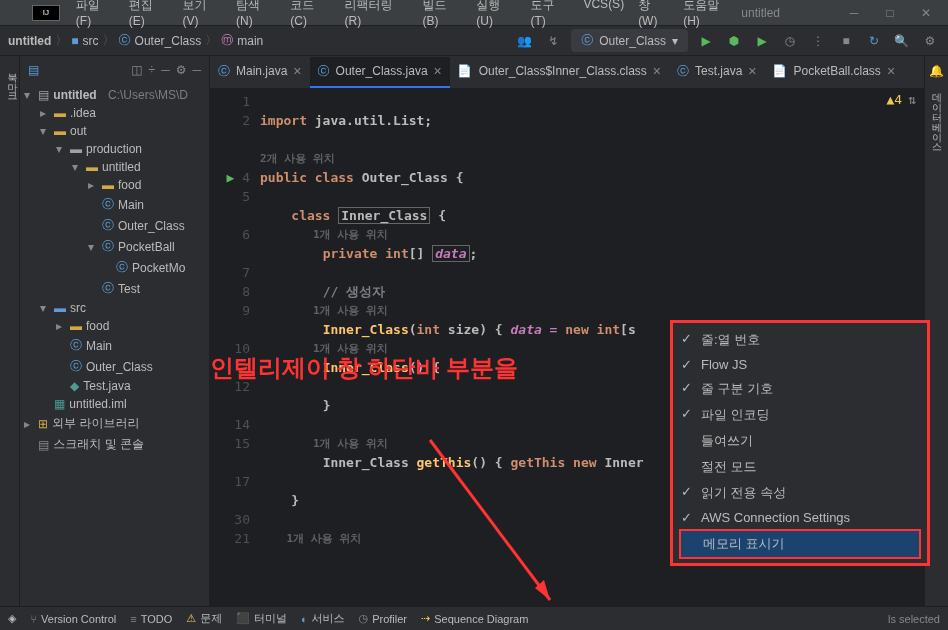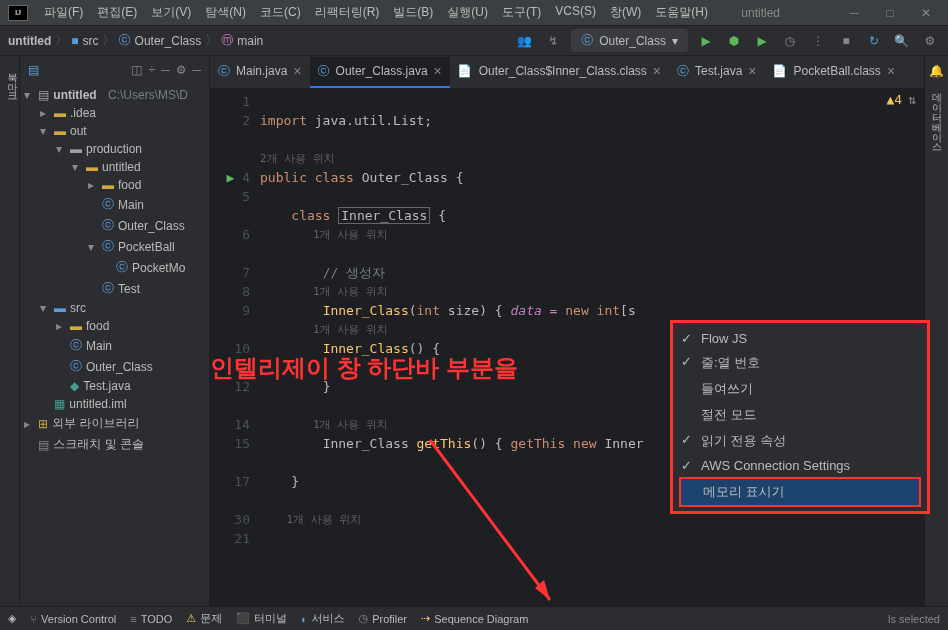--- a/index.html
+++ b/index.html
@@ -15,26 +15,26 @@
     }
     .titlebar {
       height: 26px;
       background: #3c3f41;
       display: flex;
       align-items: center;
       padding: 0 8px;
       border-bottom: 1px solid #1e1f22;
     }
     .titlebar-logo {
-      width: 20px; height: 16px;
+      width: 28px; height: 16px;
       background: #000;
       border: 1px solid #666;
       margin-right: 10px;
       display:flex;align-items:center;justify-content:center;
-      font-size:8px;color:#fff;
+      font-size:8px;color:#fff;margin-left:24px;
     }
     .menubar { display: flex; gap: 2px; }
     .menu-item { padding: 2px 6px; cursor: pointer; font-size: 12px; }
     .title-text { margin-left: auto; margin-right: 40px; color: #888; }
     .window-controls { display: flex; gap: 8px; margin-left: 20px; }
     .window-btn { width: 28px; height: 20px; display:flex; align-items:center; justify-content:center; color:#888; cursor:pointer; }
     
     .toolbar {
       height: 30px;
       background: #2b2d30;
@@ -65,21 +65,21 @@
     
     .editor-area { flex: 1; display: flex; flex-direction: column; background: #1e1f22; position:relative; }
     .editor-tabs { height: 32px; display: flex; align-items: center; background: #2b2d30; overflow:hidden; }
     .editor-tab { padding: 6px 8px; display:flex; align-items:center; gap:6px; cursor:pointer; font-size:12px; border-bottom:2px solid transparent; }
     .editor-tab.active { background: #1e1f22; border-bottom-color: #3574f0; }
     .tab-close { color: #888; font-size:14px; }
     .editor-content { flex:1; display:flex; background:#1e1f22; font-family: 'Consolas', monospace; font-size: 13px; position:relative; }
     .gutter { width: 50px; text-align: right; padding: 4px 10px 4px 4px; color: #4b5059; user-select:none; }
     .gutter div { height: 19px; line-height:19px; }
     .code { flex:1; padding: 4px 0; }
-    .code-line { height: 19px; line-height:19px; white-space:pre; }
+    .code-line { height: 19px; line-height:19px; white-space:pre;font-weight:bold; }
     .kw-orange { color: #cf8e6d; }
     .kw-purple { color: #c77dbb; font-style: italic; }
     .kw-box { border: 1px solid #666; padding: 0 2px; }
     .kw-gray { color: #7a7e85; }
     .kw-yellow { color: #ffc66d; }
     .usage-hint { color: #5f6265; font-size:11px; }
     .run-gutter { color: #5cb85c; }
     
     .annotation-red {
       position: absolute;
@@ -351,20 +351,21 @@
       </div>
       <div class="code">
         <div class="code-line"></div>
         <div class="code-line"><span class="kw-orange">import</span><span> java.util.List;</span></div>
         <div class="code-line"></div>
         <div class="code-line usage-hint">2개 사용 위치</div>
         <div class="code-line"><span class="kw-orange">public </span><span class="kw-orange">class</span><span> Outer_Class </span><span>{</span></div>
         <div class="code-line"></div>
         <div class="code-line">    <span class="kw-orange">class</span> <span class="kw-box">Inner_Class</span><span> {</span></div>
         <div class="code-line usage-hint">        <span>1개 사용 위치</span></div>
+        <div class="code-line">        <span class="kw-orange">private </span><span class="kw-orange">int</span><span>[] </span><span class="kw-box kw-purple">data</span><span>;</span></div>
         <div class="code-line"></div>
         <div class="code-line">        <span class="kw-gray">// 생성자</span></div>
         <div class="code-line usage-hint">        <span>1개 사용 위치</span></div>
         <div class="code-line">        <span class="kw-yellow">Inner_Class</span><span>(</span><span class="kw-orange">int</span><span> size) { </span><span class="kw-purple">data = </span><span class="kw-orange">new </span><span class="kw-orange">int</span><span>[s</span></div>
         <div class="code-line usage-hint">        <span>1개 사용 위치</span></div>
         <div class="code-line">        <span class="kw-yellow">Inner_Class</span><span>() {</span></div>
         <div class="code-line"></div>
         <div class="code-line">        <span>}</span></div>
         <div class="code-line"></div>
         <div class="code-line usage-hint">        <span>1개 사용 위치</span></div>
@@ -410,22 +411,24 @@
       <span>Profiler</span>
     </div>
   <div class="statusbar-item">
       <span style="color:#f2c55c">⇢</span>
       <span>Sequence Diagram</span>
     </div>
   <div class="status-right">ls selected</div>
 </div>
 
 <div class="context-menu">
+  <div class="ctx-item ctx-check">줄:열 번호</div>
   <div class="ctx-item ctx-check">Flow JS</div>
-  <div class="ctx-item ctx-check">줄:열 번호</div>
+  <div class="ctx-item ctx-check">줄 구분 기호</div>
+  <div class="ctx-item ctx-check">파일 인코딩</div>
   <div class="ctx-item">들여쓰기</div>
   <div class="ctx-item">절전 모드</div>
   <div class="ctx-item ctx-check">읽기 전용 속성</div>
   <div class="ctx-item ctx-check">AWS Connection Settings</div>
   <div class="ctx-item ctx-highlight ctx-selected">메모리 표시기</div>
 
 </div>
 
 <div class="annotation-red">
   <div>인텔리제이 창 하단바 부분을</div>

